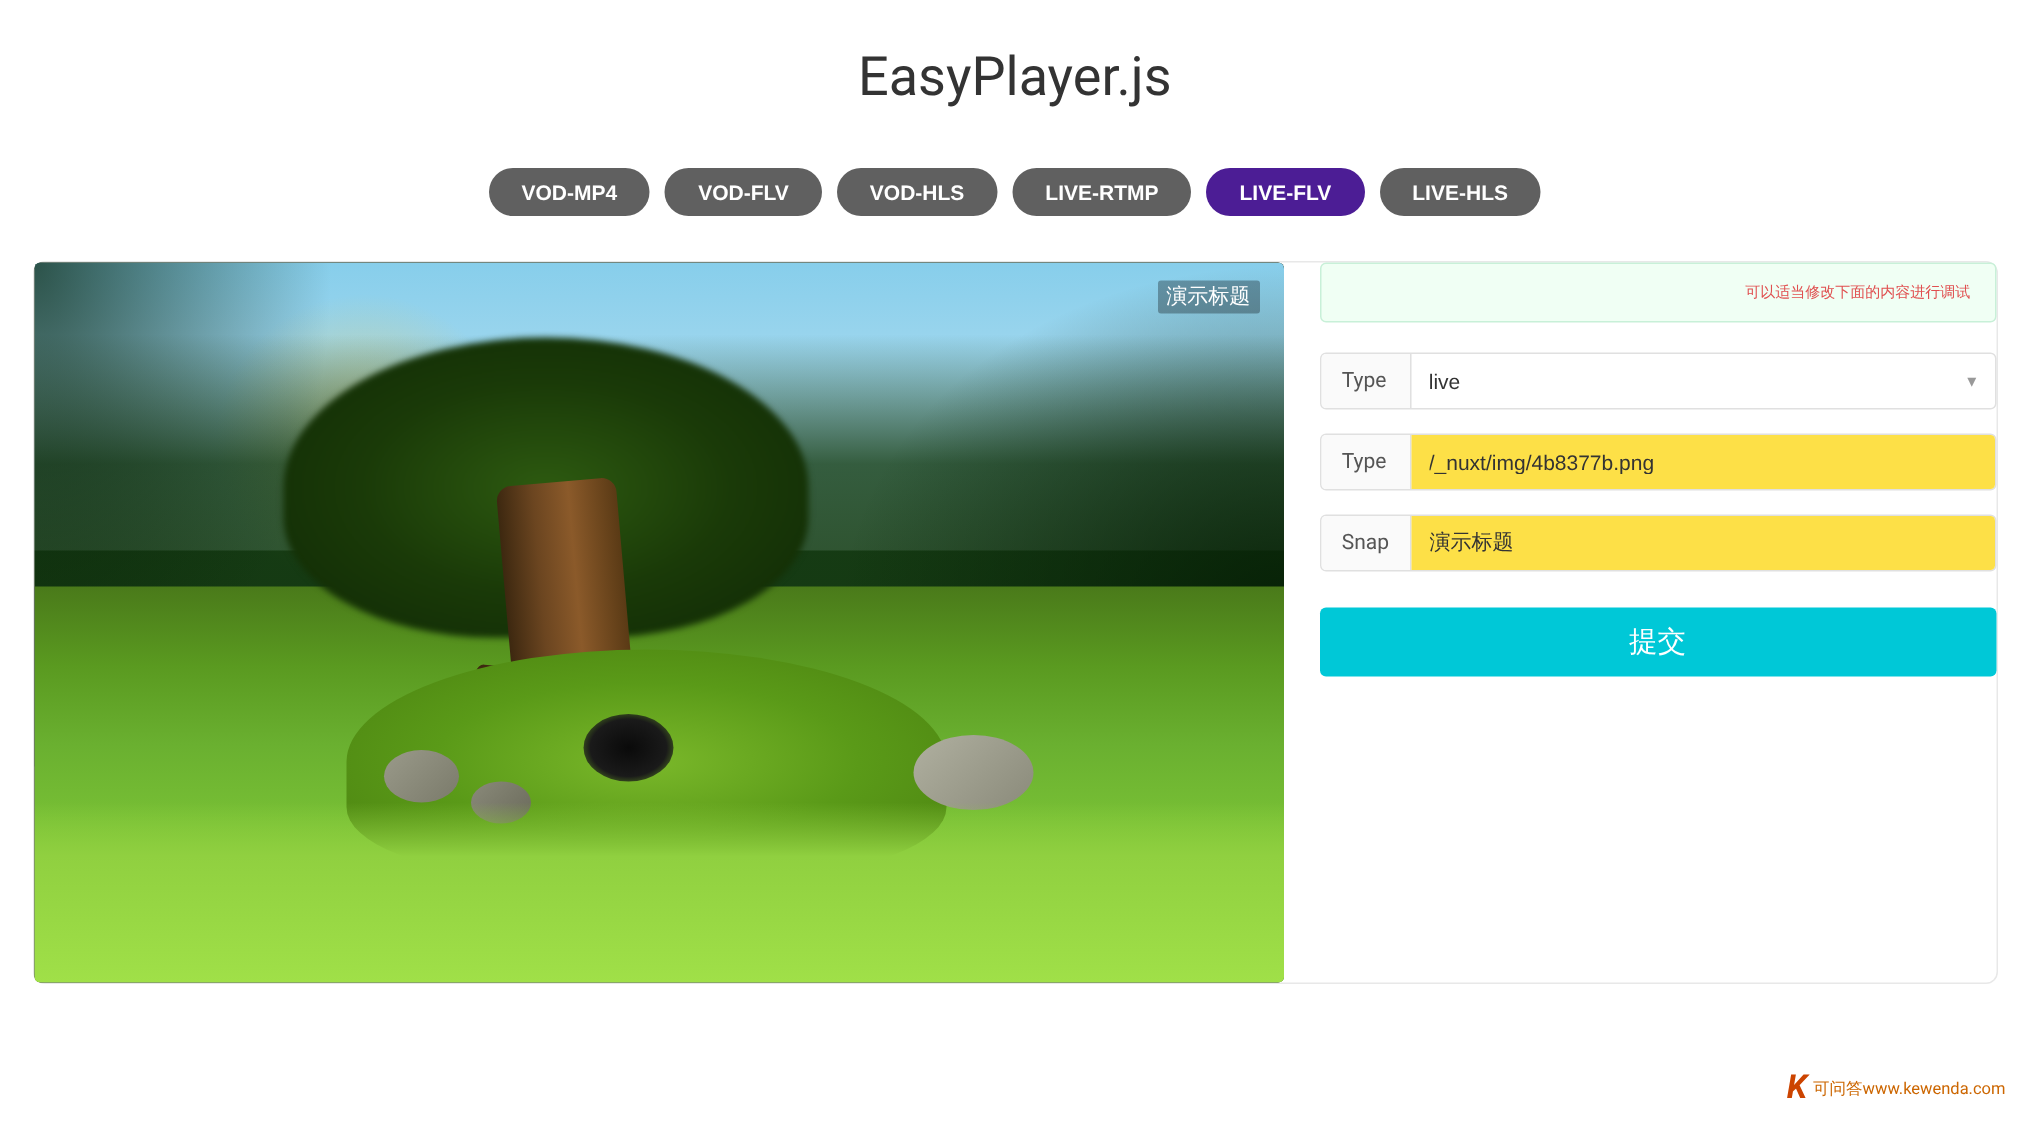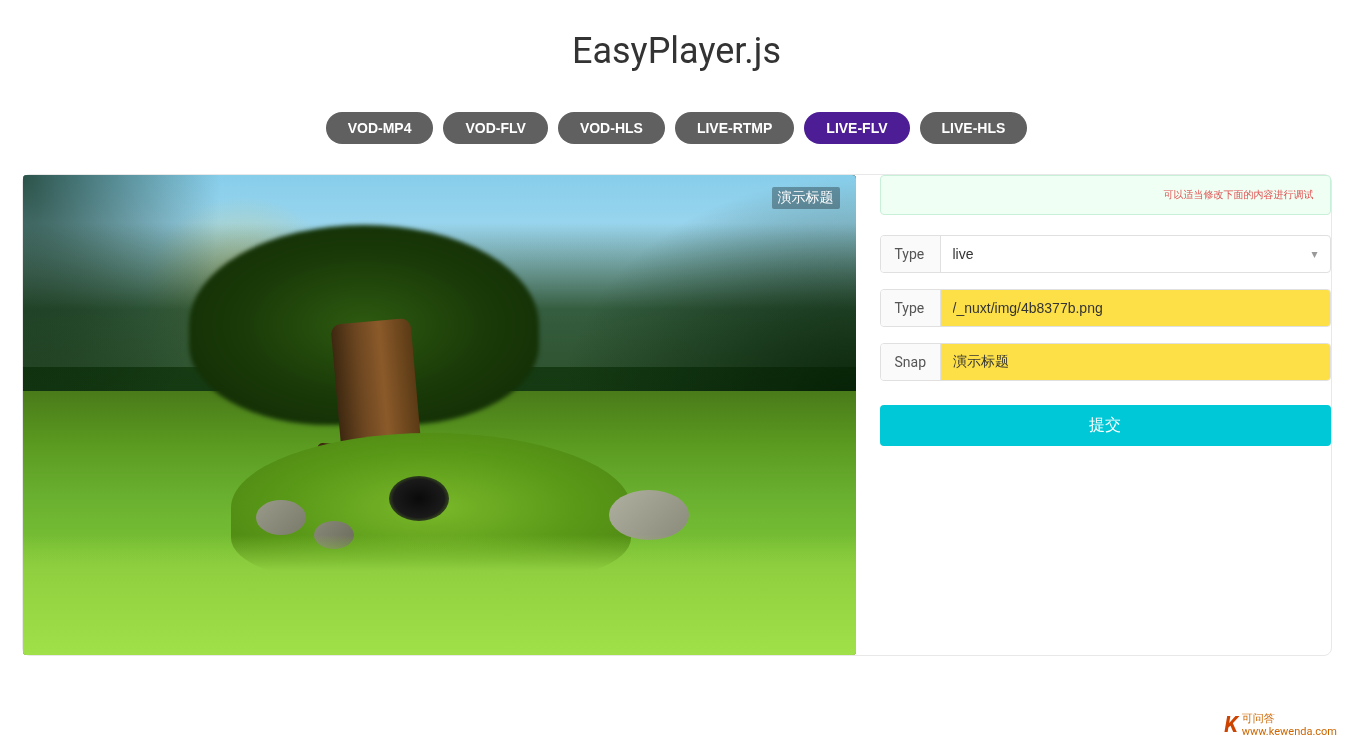--- a/index.html
+++ b/index.html
@@ -325,21 +325,21 @@
       pointer-events: none;
       font-size: 12px;
     }
 
     .submit-btn {
       padding: 10px 28px;
       background: #00c8d7;
       color: #fff;
       border: none;
       border-radius: 4px;
-      font-size: 16px;
+      font-size: 19px;
       cursor: pointer;
       margin-top: 8px;
     }
 
     .watermark {
       position: fixed;
       bottom: 12px;
       right: 16px;
       display: flex;
       align-items: center;
@@ -350,21 +350,20 @@
 
     .watermark-k {
       font-size: 22px;
       font-weight: bold;
       color: #cc4400;
       font-style: italic;
     }
 
     .watermark-text {
       display: flex;
-      flex-direction: column;
       line-height: 1.2;
       font-size: 11px;
       color: #cc6600;
     }
   </style>
 </head>
 <body>
 
 <h1 class="page-title">EasyPlayer.js</h1>
 

